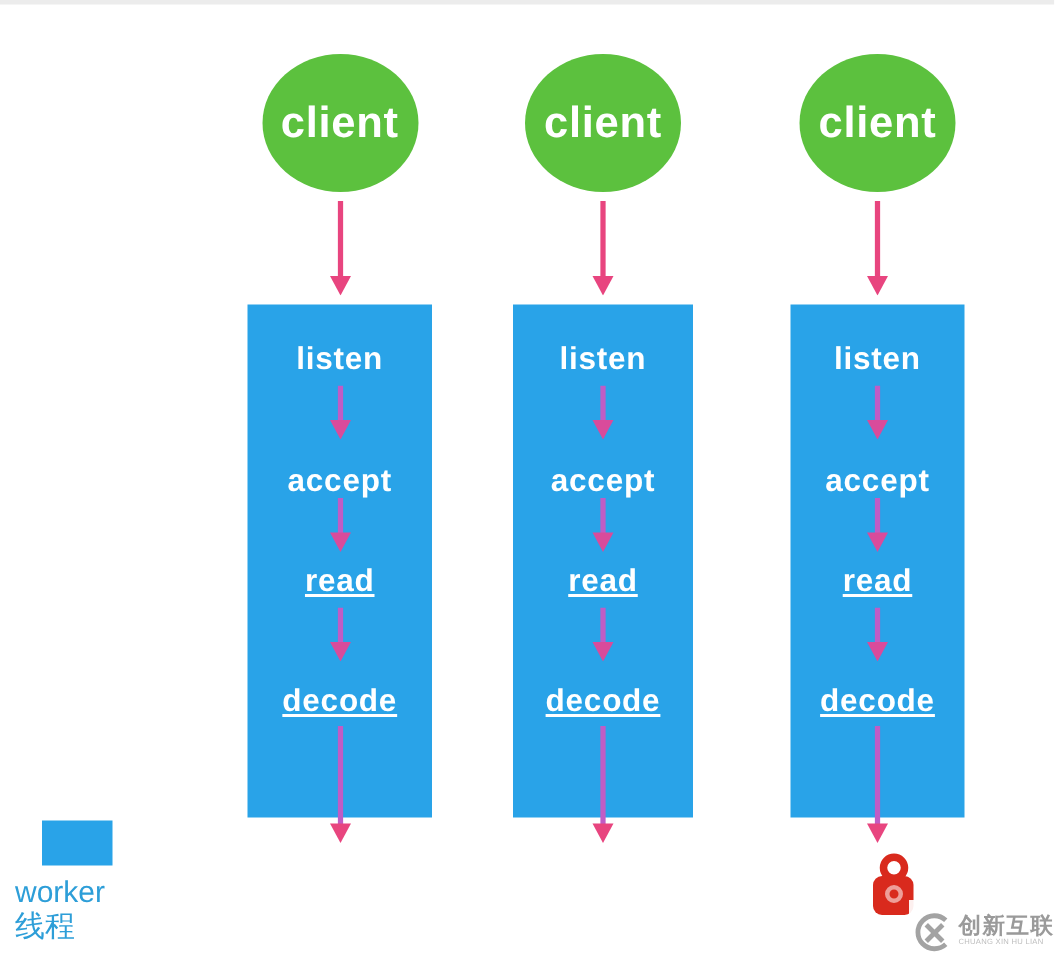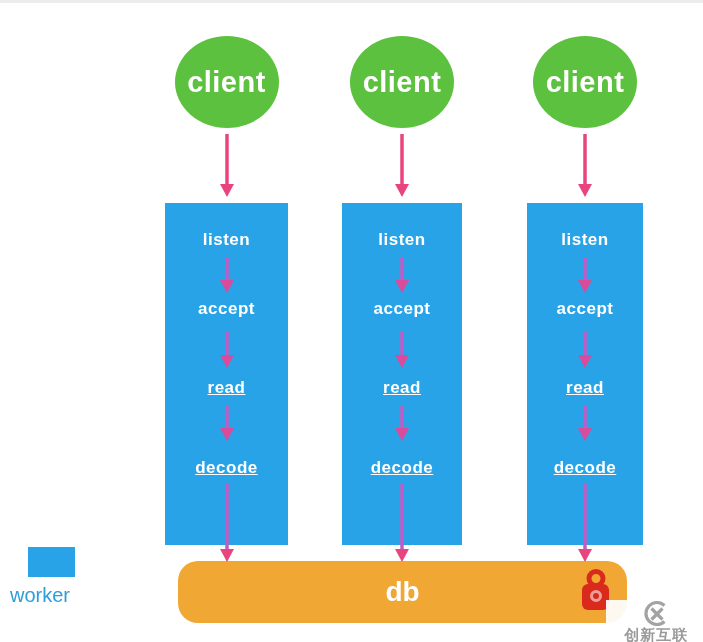--- a/index.html
+++ b/index.html
@@ -28,23 +28,23 @@
     background:var(--client-green);
     display:flex;align-items:center;justify-content:center;
     color:#fff;font-weight:bold;font-size:29px;letter-spacing:.5px;
   }
   .box{
     position:absolute;top:203px;left:0;width:100%;height:342px;
     background:var(--box-blue);
   }
   .step{
     position:absolute;left:0;width:100%;text-align:center;
-    color:#fff;font-weight:bold;font-size:17px;line-height:30px;letter-spacing:.5px;
-  }
-  .step.s0{top:22px;} .step.s1{top:91px;} .step.s2{top:170px;text-decoration:underline;} .step.s3{top:250px;text-decoration:underline;}
+    color:#fff;font-weight:bold;font-size:21px;line-height:30px;letter-spacing:.5px;
+  }
+  .step.s0{top:22px;} .step.s1{top:103px;} .step.s2{top:170px;text-decoration:underline;} .step.s3{top:250px;text-decoration:underline;}
 
   .arrow{position:absolute;left:50%;transform:translateX(-50%);}
   .arrow line{stroke:var(--arrow-pink);stroke-width:3.5;}
   .arrow polygon{fill:var(--arrow-pink);}
   .arrow.top{top:134px;}
   .arrow.in-box line{stroke:var(--arrow-purple);}
   .arrow.in-box polygon{fill:var(--arrow-head-box);}
   .arrow.a0{top:54px;} .arrow.a1{top:129px;} .arrow.a2{top:202px;}
   .arrow.long{top:484px;z-index:5;}
   .arrow.long line{stroke:var(--arrow-purple);}
@@ -76,21 +76,21 @@
     width:47px;height:30px;background:var(--box-blue);margin:0 auto;
   }
   .legend .l1,.legend .l2{
     color:var(--legend-text);font-size:20px;line-height:23px;
   }
   .legend .l1{margin-top:7px;}
 
   .watermark{
     position:absolute;left:606px;top:600px;width:97px;height:42px;
     background:rgba(255,255,255,.93);z-index:10;
-    display:flex;align-items:center;padding-left:3px;flex-direction:column;
+    display:flex;align-items:center;padding-left:3px;
   }
   .wm-logo{flex:0 0 auto;}
   .wm-text{margin-left:3px;}
   .wm-brand{
     color:var(--watermark-gray);font-weight:bold;font-size:15px;line-height:16px;letter-spacing:1px;
   }
   .wm-sub{
     color:#bdbdbd;font-size:6px;line-height:7px;letter-spacing:.2px;white-space:nowrap;
     transform:scale(.85);transform-origin:left top;
   }
@@ -190,33 +190,31 @@
           <polygon points="1,23 15,23 8,36"></polygon>
       </svg>
       <div class="step s3">decode</div>
     </div>
     <svg class="arrow long" width="16" height="78">
       <line x1="8" y1="0" x2="8" y2="66"></line>
         <polygon points="1,65 15,65 8,78"></polygon>
     </svg>
   </div>
 
-  <div class="db-bar">
-    <span>db</span>
-  </div>
 
   <div class="lock">
     <div class="shackle"></div>
     <div class="body"></div>
     <div class="keyhole"></div>
   </div>
 
   <div class="legend">
     <div class="swatch"></div>
     <div class="l1">worker</div>
+    <div class="l2">线程</div>
   </div>
 
   <div class="watermark">
     <svg class="wm-logo" width="27" height="27" viewBox="0 0 27 27">
       <path d="M 21.5 5.5 A 11 11 0 1 0 21.5 21.5" fill="none" stroke="#a3a3a3" stroke-width="3.2"></path>
       <line x1="8.5" y1="8.5" x2="19.5" y2="19.5" stroke="#a3a3a3" stroke-width="3.2"></line>
       <line x1="19.5" y1="8.5" x2="8.5" y2="19.5" stroke="#a3a3a3" stroke-width="3.2"></line>
     </svg>
     <div class="wm-text">
       <div class="wm-brand">创新互联</div>

